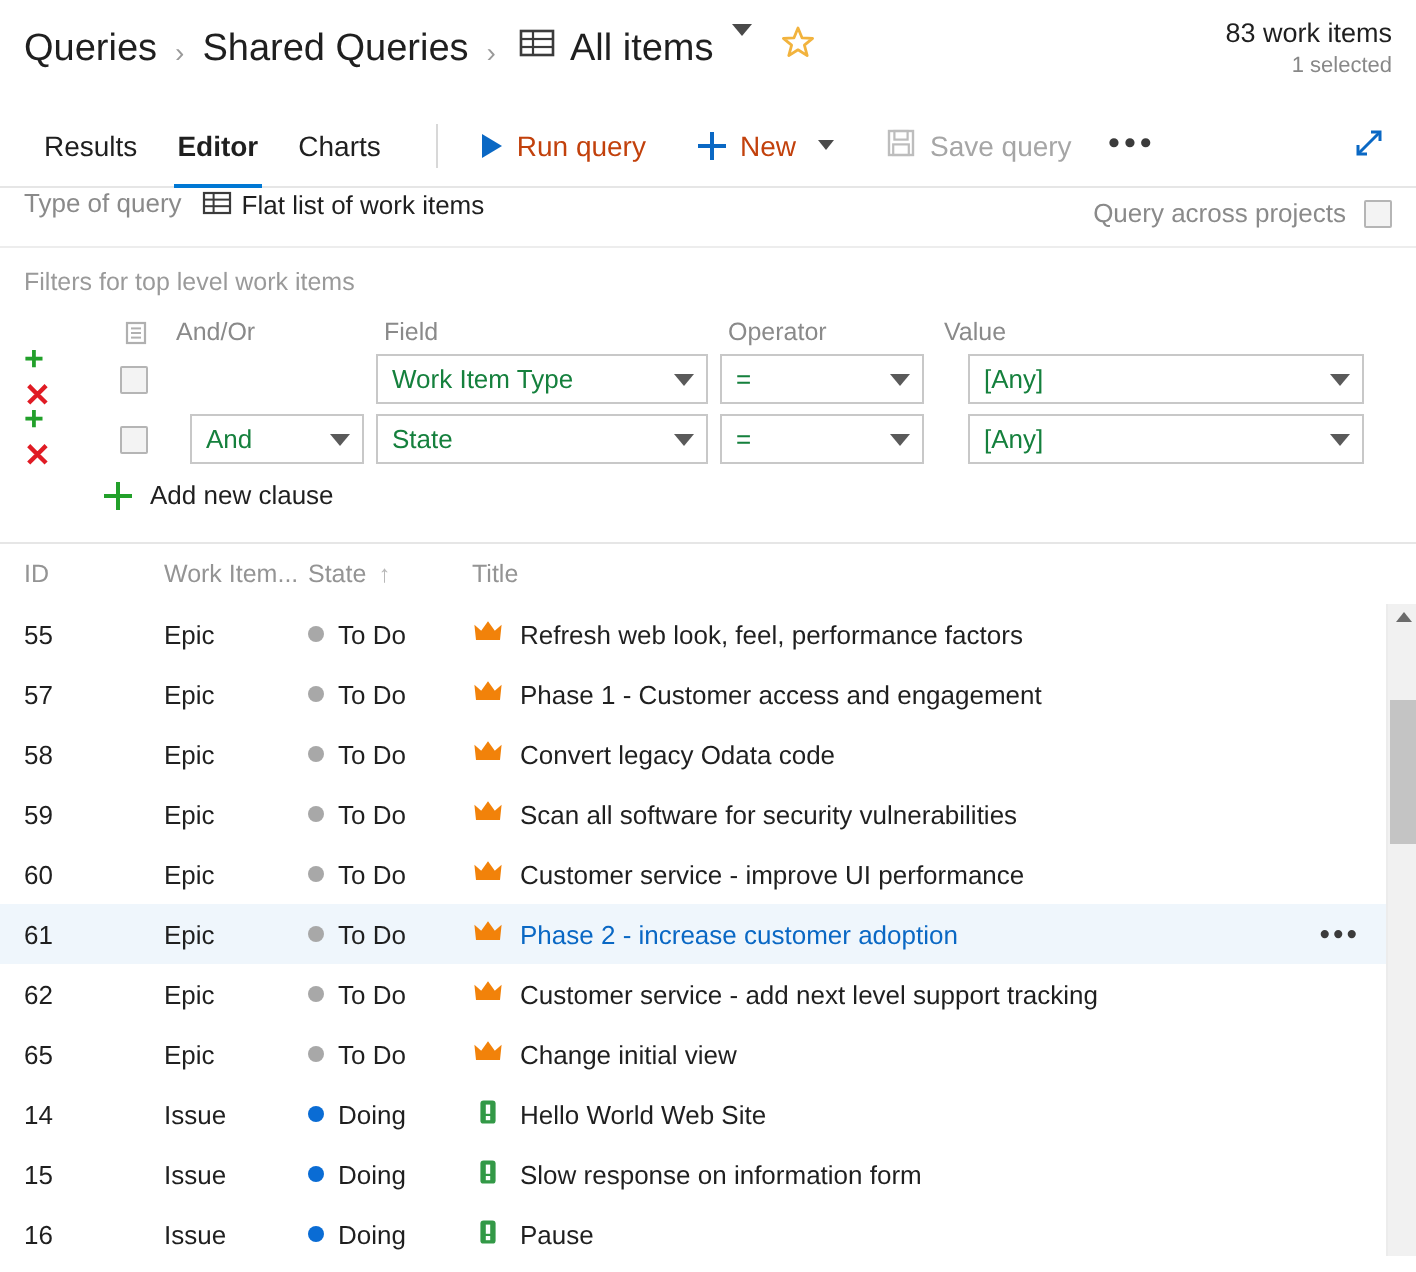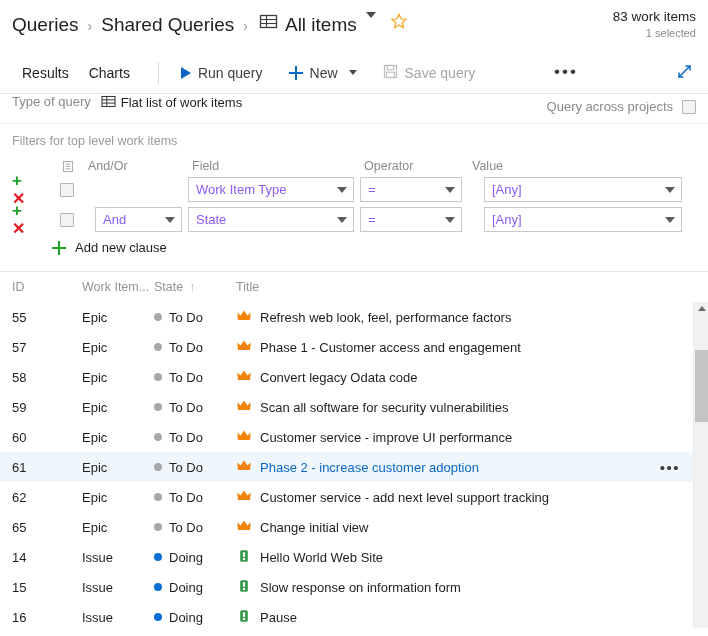--- a/index.html
+++ b/index.html
@@ -52,21 +52,21 @@
     height: 42px; line-height: 42px; cursor: pointer; position: relative;
   }
   .tab.active { font-weight: bold; }
   .tab.active:after {
     content: ""; position: absolute; left: 8px; right: 8px; bottom: 0;
     height: 2px; background: #0078d4;
   }
   .tb-sep { width: 1px; height: 22px; background: #d8d8d8; margin: 0 14px 0 18px; }
   .tb-btn {
     display: flex; align-items: center; gap: 7px;
-    font-size: 14px; color: #404040; cursor: pointer;
+    font-size: 14px; color: #c2410c; cursor: pointer;
     padding: 0 8px; height: 30px; white-space: nowrap;
   }
   .tb-btn.disabled { color: #a6a6a6; cursor: default; }
   .tb-btn + .tb-btn { margin-left: 10px; }
   .play-tri {
     width: 0; height: 0;
     border-top: 6px solid transparent; border-bottom: 6px solid transparent;
     border-left: 10px solid #0a68c4;
   }
   .plus-ico {
@@ -132,21 +132,21 @@
   }
   .act-plus, .act-x {
     font-size: 17px; font-weight: bold; cursor: pointer;
     width: 22px; text-align: left; line-height: 17px;
   }
   .act-plus { color: #22a02a; }
   .act-x { color: #e01b24; font-size: 16px; }
   .sel {
     height: 25px; border: 1px solid #c8c8c8; background: #fff;
     display: flex; align-items: center; justify-content: space-between;
-    font-size: 13px; color: #8b5cf6; padding: 0 6px 0 7px;
+    font-size: 13px; color: #15803d; padding: 0 6px 0 7px;
     cursor: pointer; width: 100%;
   }
   .sel .cv {
     width: 0; height: 0; margin-left: 6px; flex: none;
     border-left: 5px solid transparent; border-right: 5px solid transparent;
     border-top: 6px solid #5a5a5a;
   }
   .cell-pad { padding-right: 6px; }
   .addclause {
     display: flex; align-items: center; gap: 9px;
@@ -226,20 +226,21 @@
 
   <div class="count-box">
     <div class="count-main">83 work items</div>
     <div class="count-sub">1 selected</div>
   </div>
 </div>
 
 <div class="toolbar-row">
   <div class="tabs">
     <div class="tab">Results</div>
+    <div class="tab active">Editor</div>
     <div class="tab">Charts</div>
   </div>
 
   <div class="tb-sep"></div>
 
   <div class="tb-btn">
     <span class="play-tri"></span>
     <span>Run query</span>
   </div>
 

